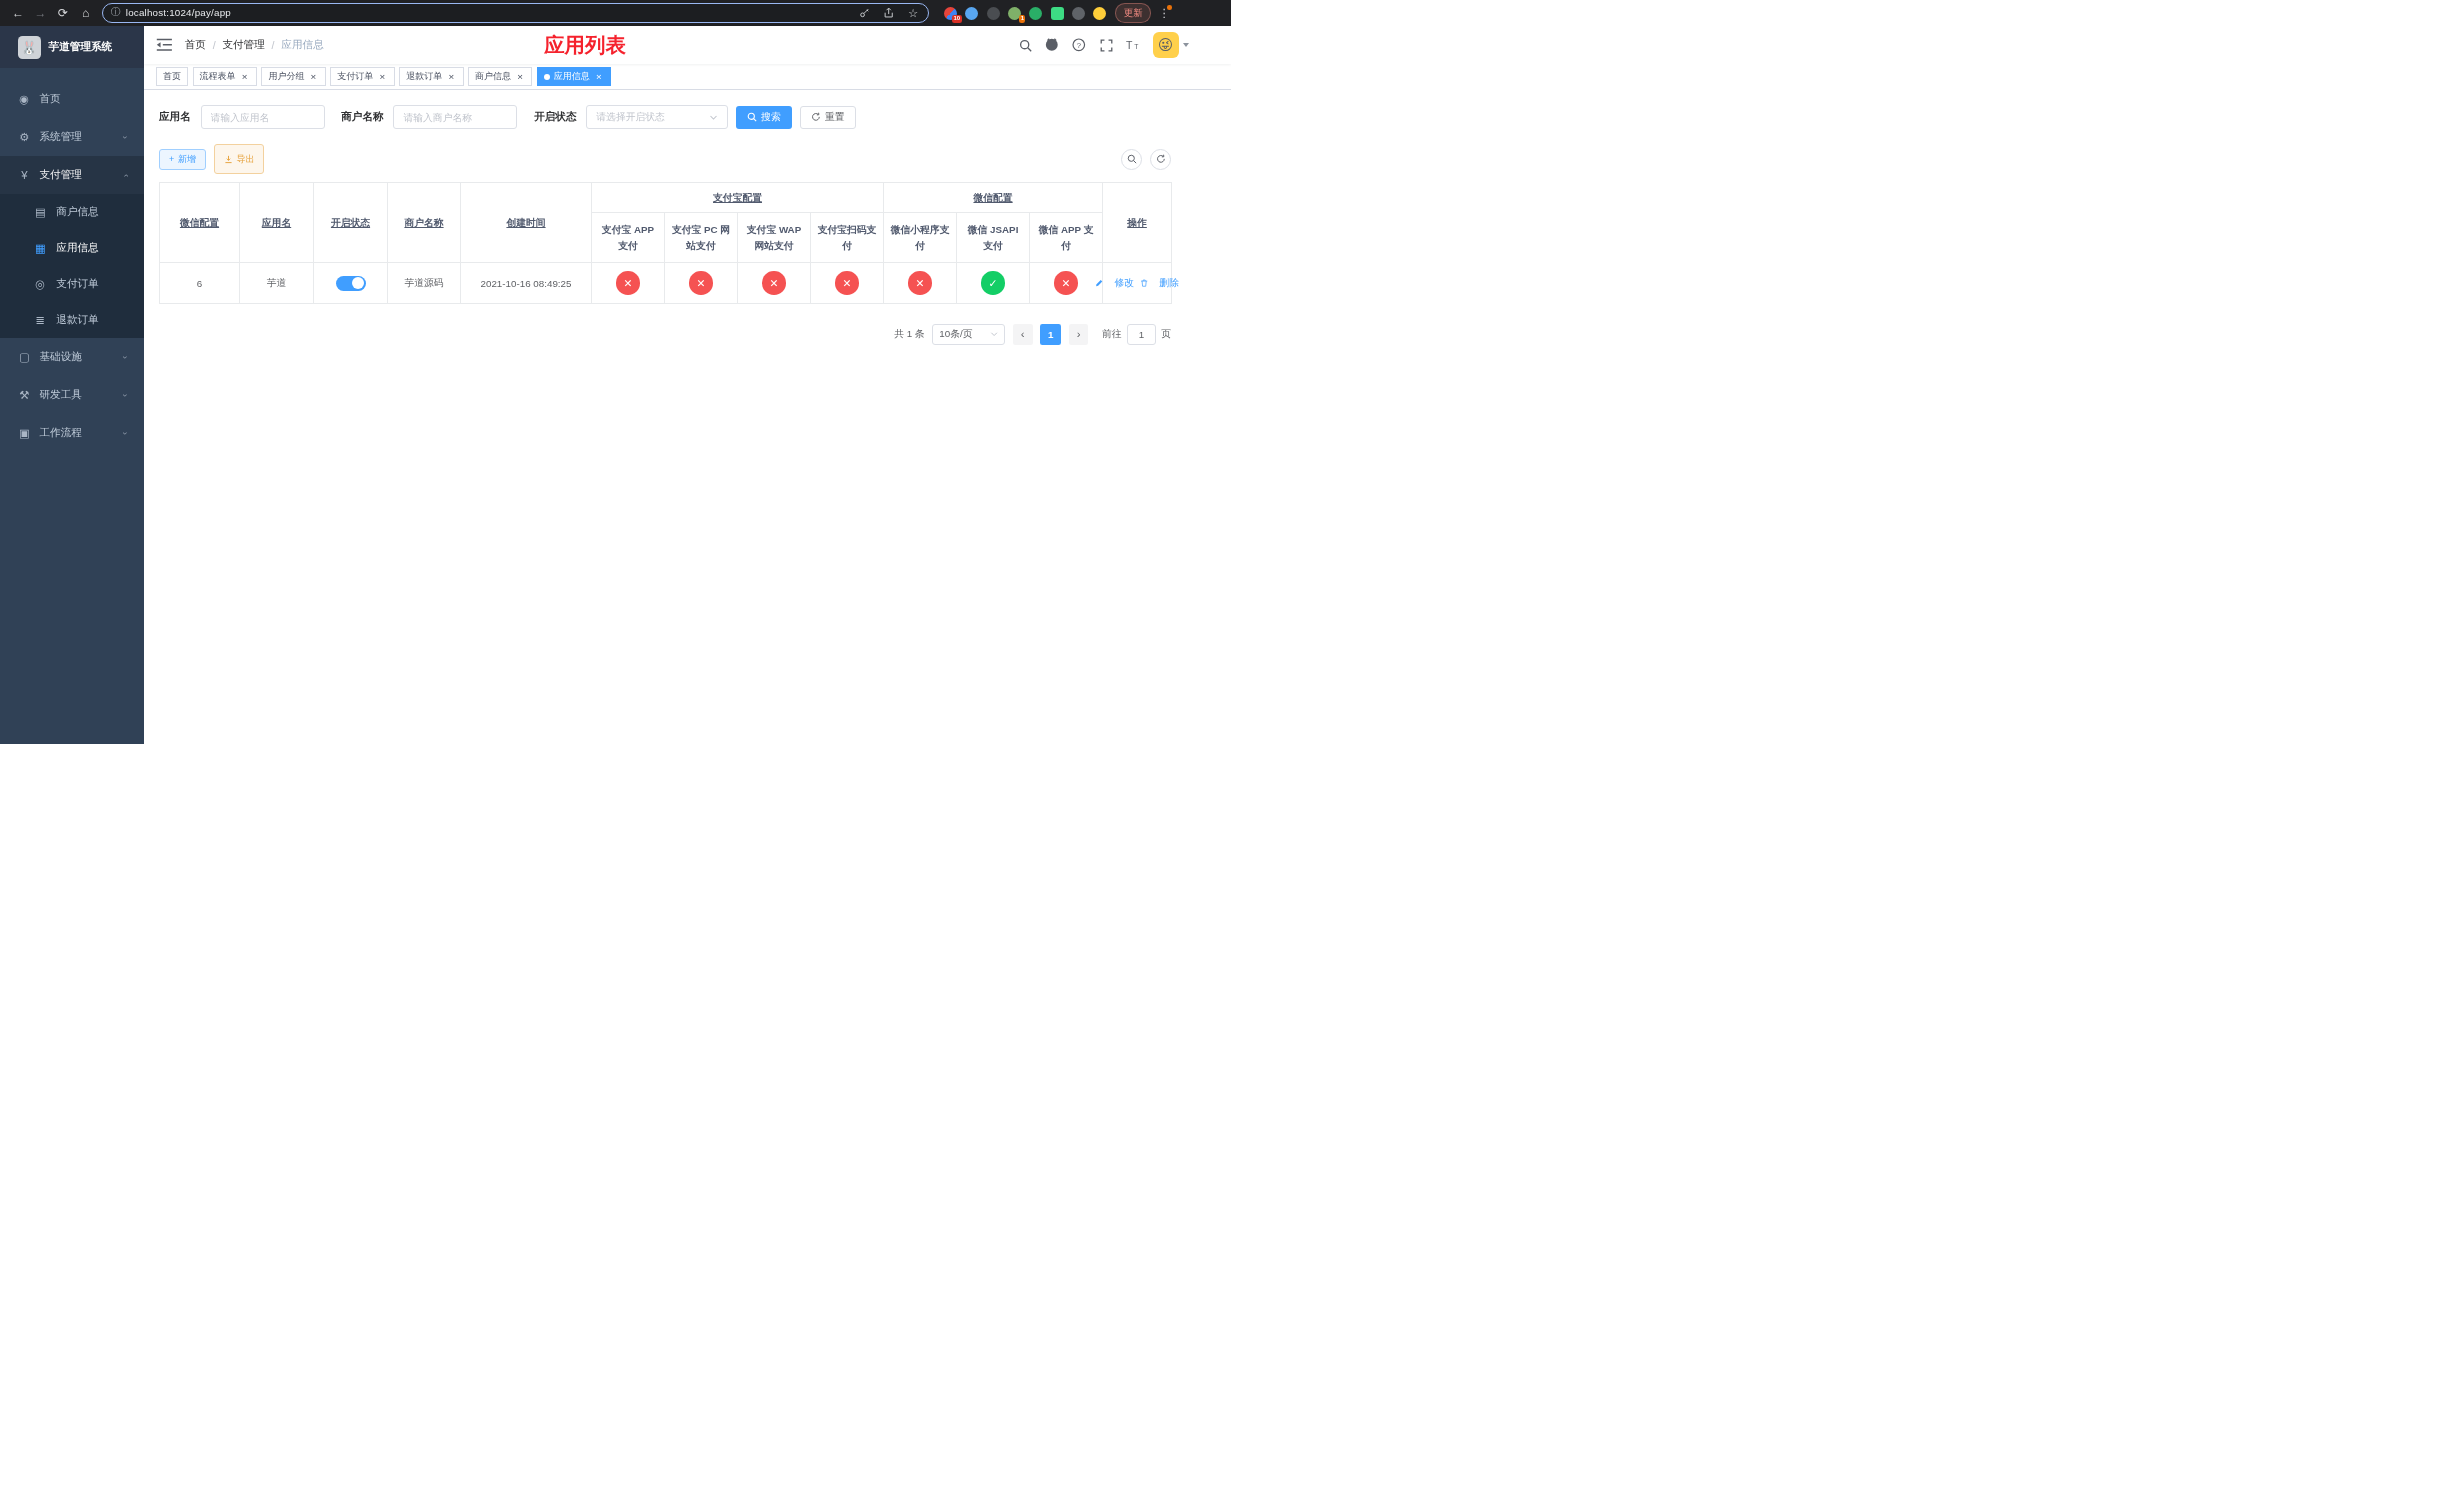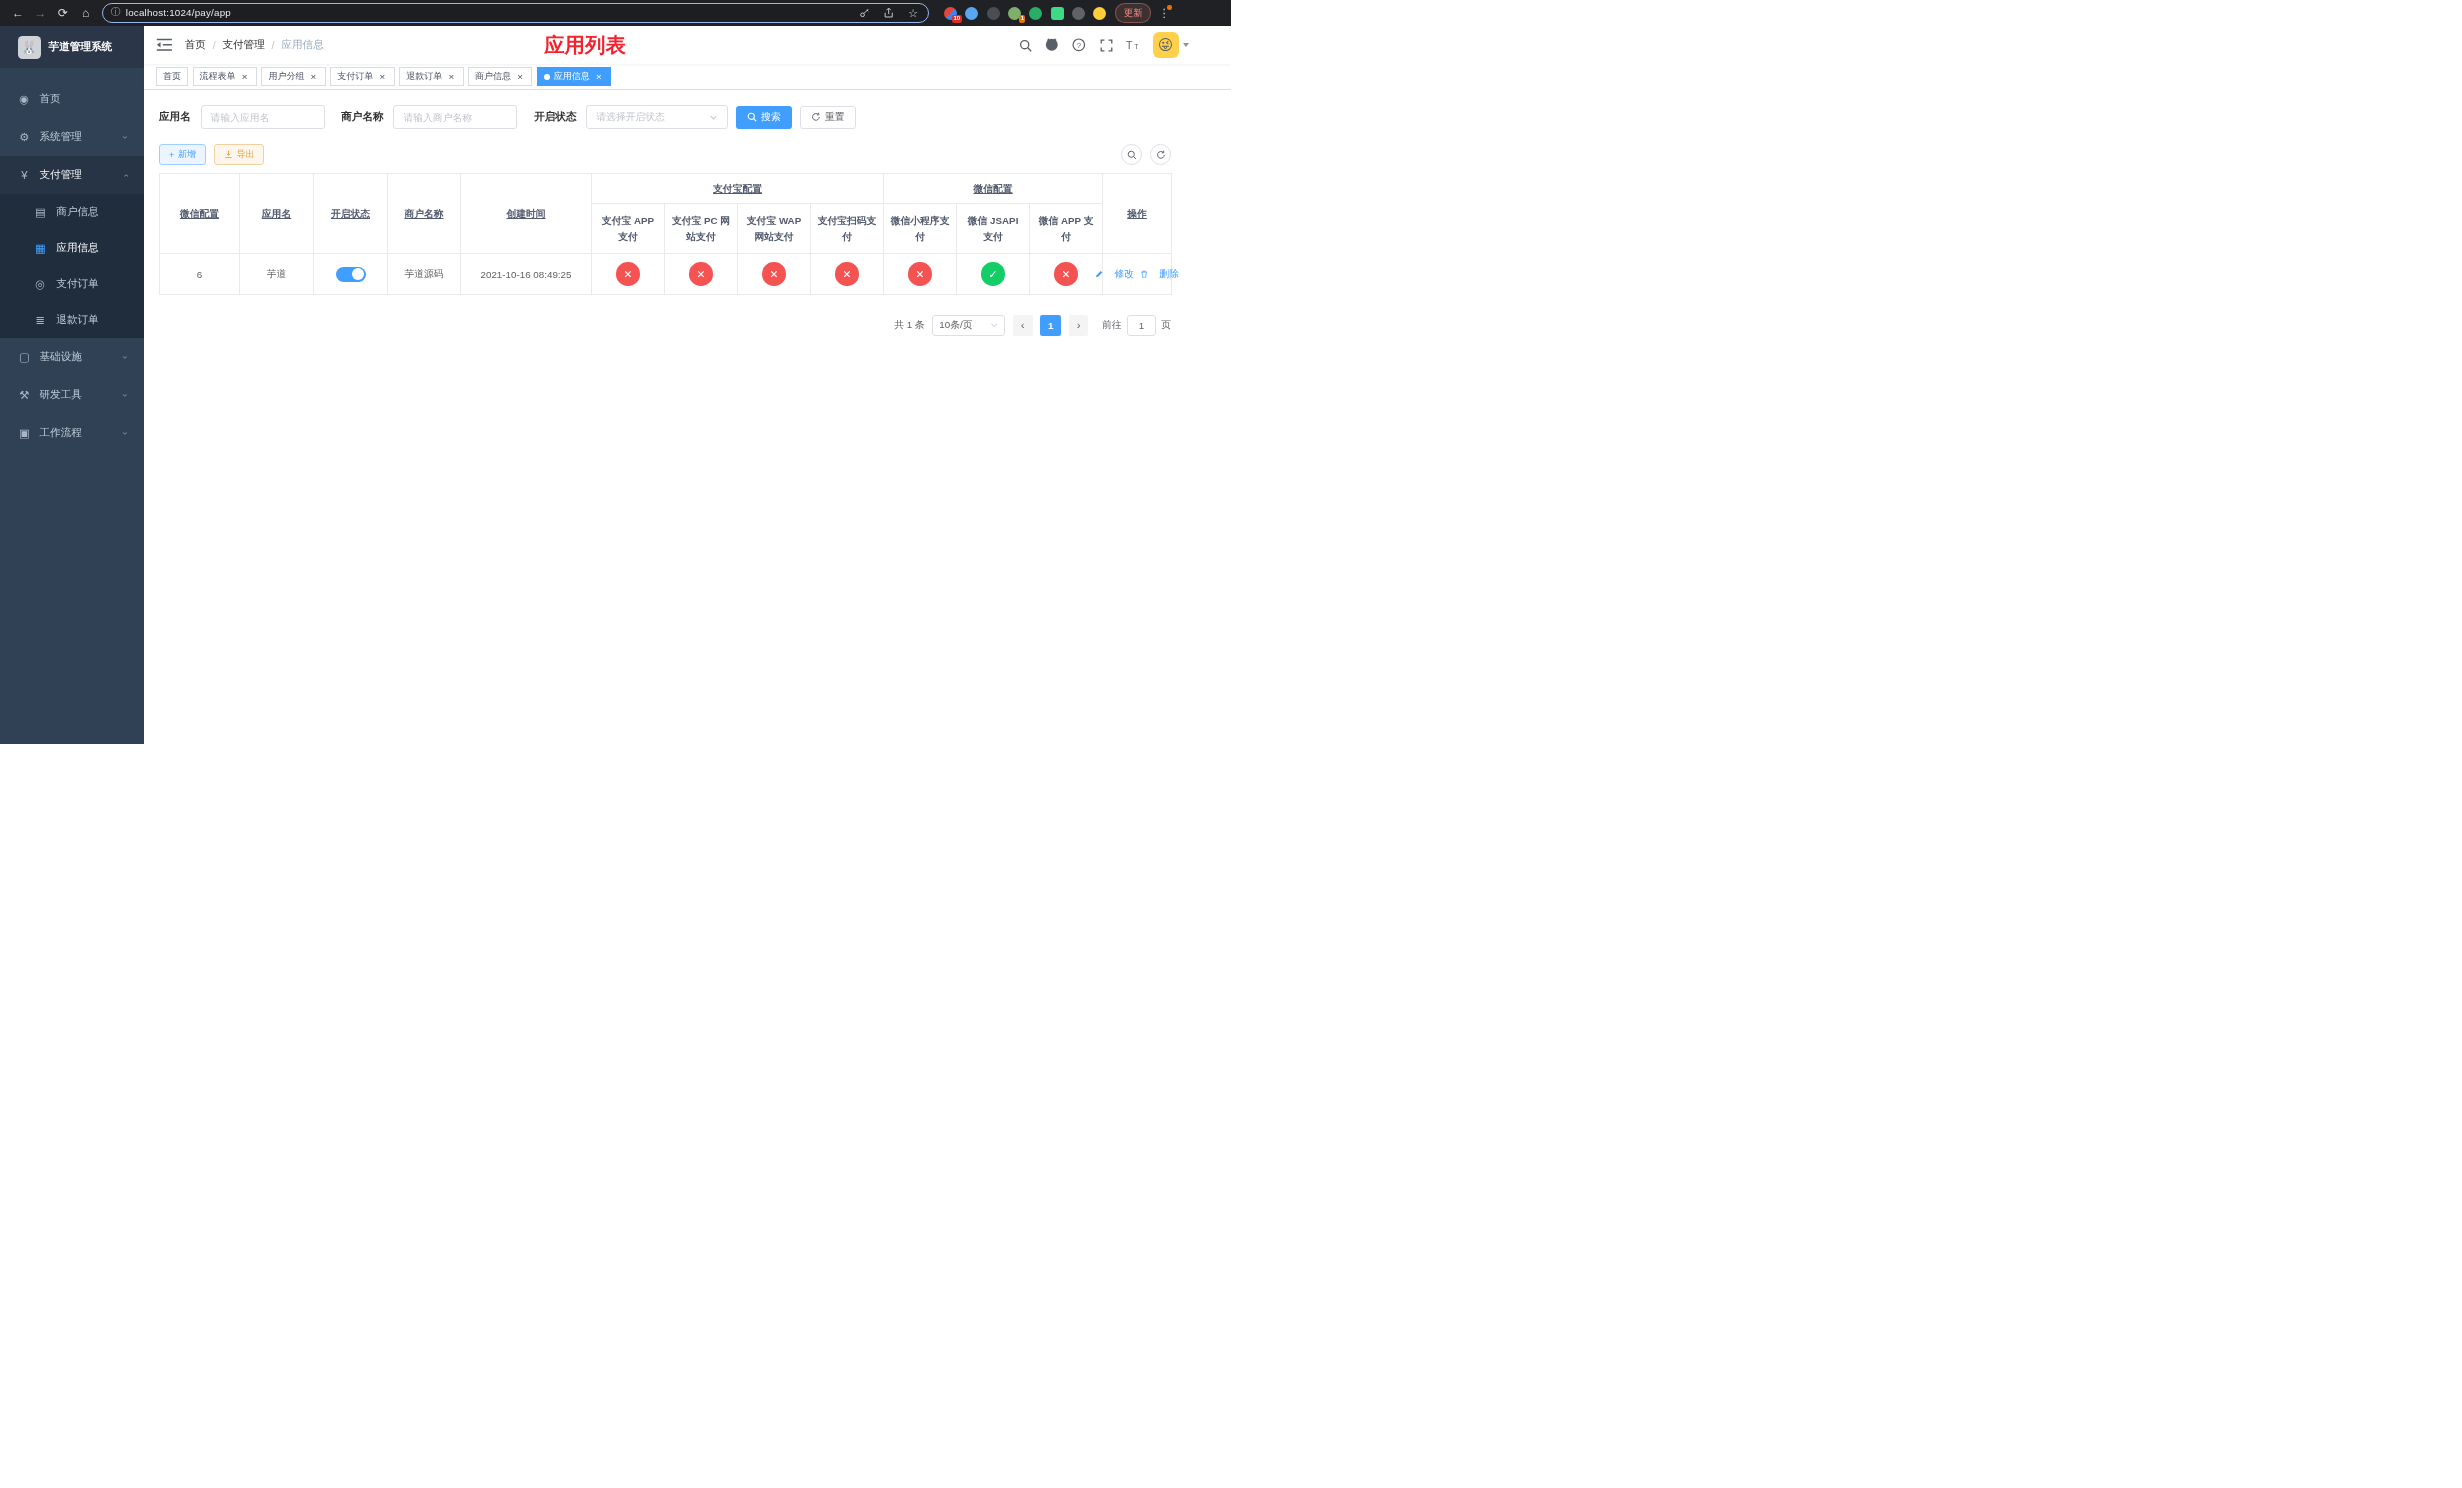--- a/index.html
+++ b/index.html
@@ -79,21 +79,21 @@
   .w164 { width:124px; }
   .select { width:142px; justify-content:space-between; cursor:pointer;text-align:center; }
   .select .ph { color:#c0c4cc; font-size:9.8px; }
   .select .sel-caret { color:#c0c4cc; }
   .btn { display:inline-flex; align-items:center; justify-content:center; gap:3.8px; border-radius:3px; cursor:pointer; font-size:9.8px; white-space:nowrap; border:0.8px solid transparent; font-family:inherit; }
   .btn-search { height:23px; padding:0 10.6px; background:#409eff; color:#fff; margin-left:7.6px; }
   .btn-reset { height:23px; padding:0 10.6px; background:#fff; border-color:#dcdfe6; color:#606266; margin-left:7.6px; }
 
   .toolbar-row { display:flex; align-items:center; margin-bottom:8.3px; width:1012px; }
   .btn-add { height:21px; padding:0 9px; font-size:9px; color:#409eff; background:#ecf5ff; border-color:#a0cfff; }
-  .btn-export { height:21px; padding:0 9px; font-size:9px; color:#e6a23c; background:#fdf6ec; border-color:#f3d19e; margin-left:7.6px; }
+  .btn-export { height:30px; padding:0 9px; font-size:9px; color:#e6a23c; background:#fdf6ec; border-color:#f3d19e; margin-left:7.6px; }
   .tool-icons { margin-left:auto; display:flex; gap:7.6px; }
   .tool-circle { width:21px; height:21px; border-radius:50%; border:0.8px solid #dcdfe6; display:flex; align-items:center; justify-content:center; color:#5a5e66; cursor:pointer; background:#fff; }
 
   
   table.grid { width:1012px; border-collapse:collapse; table-layout:fixed; font-size:9.8px; }
   .grid th, .grid td { border:0.8px solid #e8eaec; text-align:center; vertical-align:middle; }
   .grid th { color:#515a6e; font-weight:700; padding:6px 4.5px; line-height:1.55; background:#fff; }
   .grid tr.gh th { padding:6.8px 4.5px;text-decoration:underline; }
   .grid tr.sh th { height:50px; }
   .grid td { color:#606266; padding:8.3px 4.5px; height:41px; }

